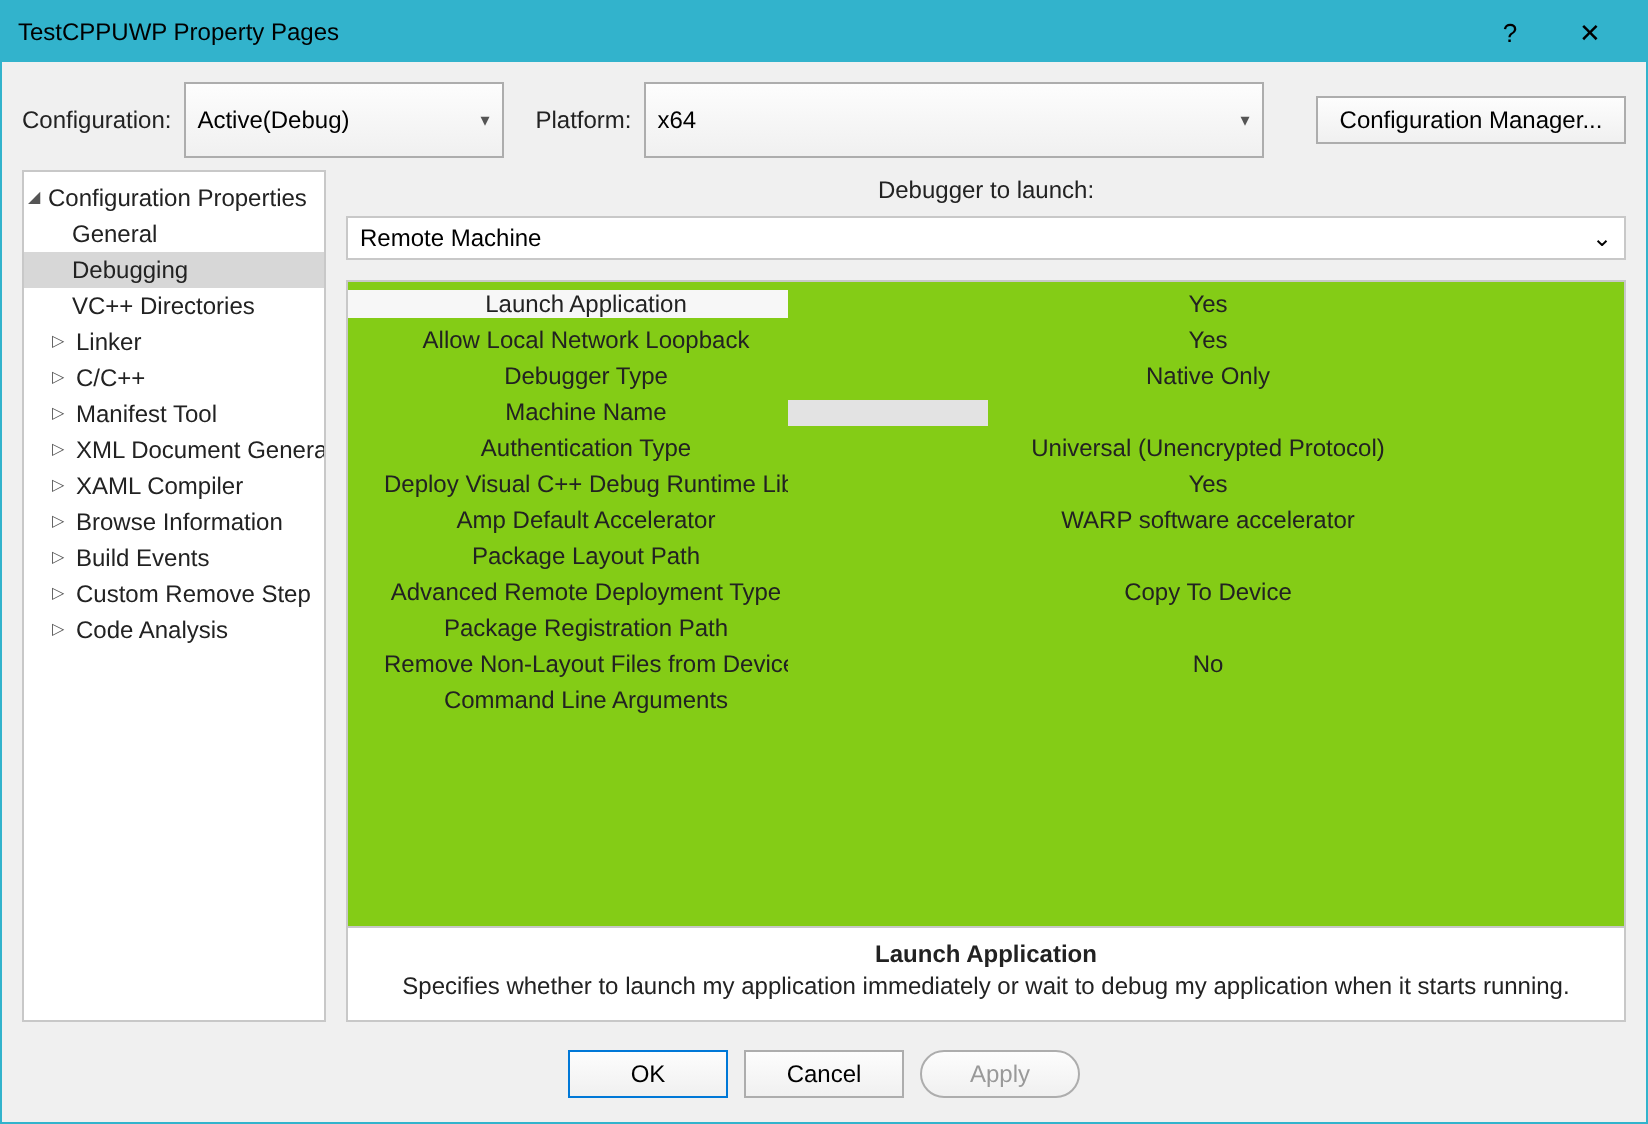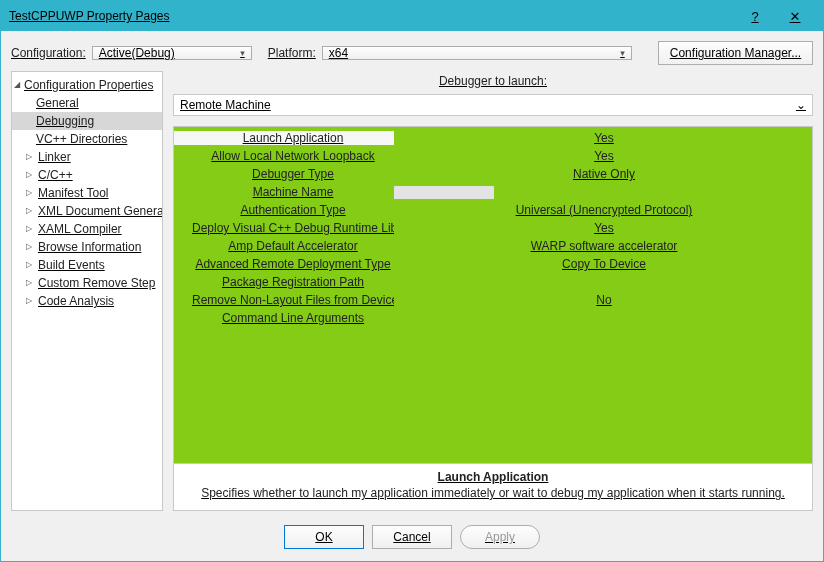--- a/index.html
+++ b/index.html
@@ -1,23 +1,23 @@
 <!DOCTYPE html>
 <html><head>
 <meta charset="utf-8">
 <style>
   * { box-sizing: border-box; margin: 0; padding: 0; font-family: "Segoe UI", Tahoma, sans-serif; font-size: 12px; }
   body { background: #f0f0f0; width: 824px; height: 562px; overflow: hidden; }
-  .window { width: 824px; height: 562px; background: #f0f0f0; display: flex; flex-direction: column; border: 1px solid #32b3cc; text-decoration: underline; }
+  .window { width: 824px; height: 562px; background: #f0f0f0; display: flex; flex-direction: column; border: 1px solid #32b3cc; }
   .titlebar { height: 30px; background: #32b3cc; color: #000; display: flex; align-items: center; padding: 0 8px; }
   .titlebar .title { flex: 1; color: #000; }
   .titlebar .btn { width: 40px; height: 28px; display: flex; align-items: center; justify-content: center; cursor: pointer; font-size: 13px;}
   .toolbar { display: flex; align-items: center; padding: 10px 10px 6px 10px; gap: 6px; }
   .toolbar label { color: #222; }
-  .dropdown { height: 14px; border: 1px solid #adadad; background: linear-gradient(#fdfdfd,#f0f0f0); display: flex; align-items: center; padding: 0 6px; justify-content: space-between; cursor: pointer; }
+  .dropdown { height: 38px; border: 1px solid #adadad; background: linear-gradient(#fdfdfd,#f0f0f0); display: flex; align-items: center; padding: 0 6px; justify-content: space-between; cursor: pointer; }
   .dropdown .arrow { font-size: 9px; color: #555; margin-left: 6px;}
   .config-dd { width: 160px; }
   .plat-dd { width: 310px; }
   .config-mgr { height: 24px; width: 155px; border: 1px solid #adadad; background: linear-gradient(#fdfdfd,#f0f0f0); cursor: pointer; }
   .body { flex: 1; display: flex; padding: 0 10px 8px 10px; gap: 10px; }
   .tree { width: 152px; border: 1px solid #c8c8c8; background: #fff; padding: 4px 0; overflow: auto; }
   .tree-item { padding: 2px 6px 2px 14px; color: #222; cursor: pointer; white-space: nowrap; position: relative;}
   .tree-item.root { padding-left: 10px; }
   .tree-item.expandable::before { content:"▷"; font-size:8px; color:#555; position:absolute; left:14px; top:4px;}
   .tree-item.expandable { padding-left: 26px;}
@@ -118,20 +118,24 @@
             </div>
             <div class="prop-row">
               <div class="name">Deploy Visual C++ Debug Runtime Libraries</div>
               <div class="value">Yes</div>
             </div>
             <div class="prop-row">
               <div class="name">Amp Default Accelerator</div>
               <div class="value">WARP software accelerator</div>
             </div>
             <div class="prop-row">
+              <div class="name">Package Layout Path</div>
+              <div class="value"></div>
+            </div>
+            <div class="prop-row">
               <div class="name">Advanced Remote Deployment Type</div>
               <div class="value">Copy To Device</div>
             </div>
             <div class="prop-row">
               <div class="name">Package Registration Path</div>
               <div class="value"></div>
             </div>
             <div class="prop-row">
               <div class="name">Remove Non-Layout Files from Device</div>
               <div class="value">No</div>

